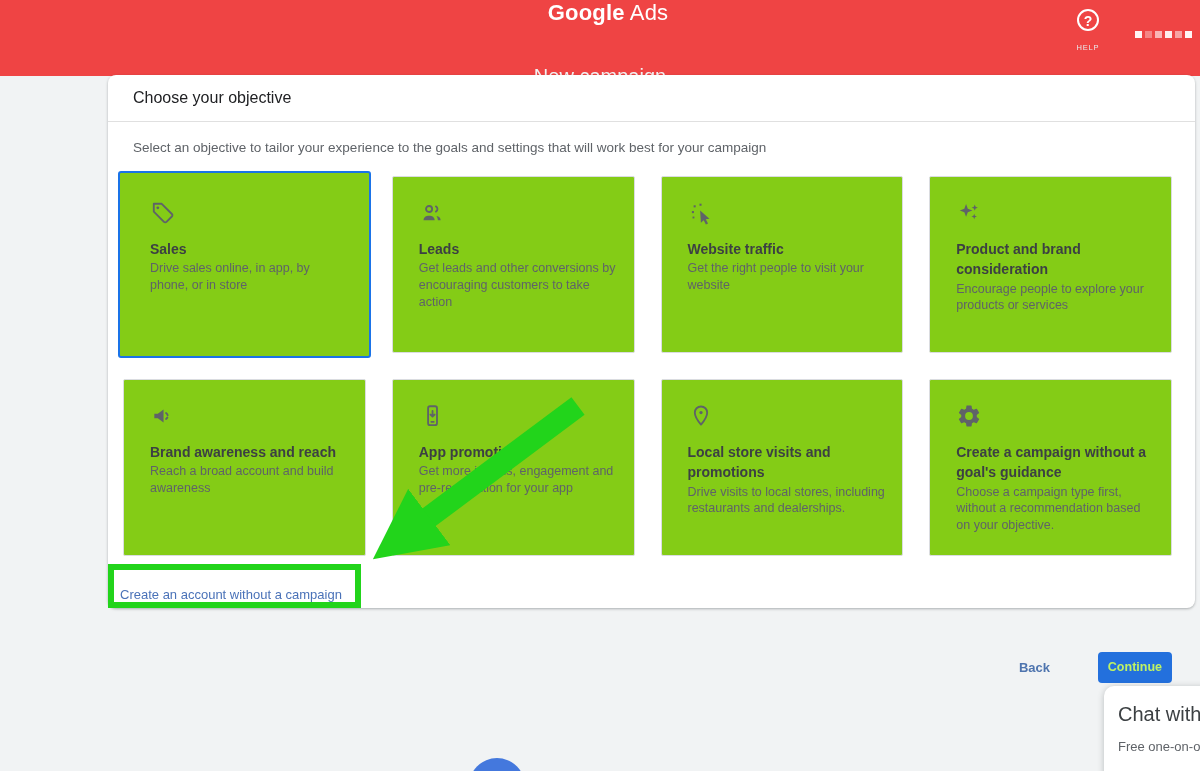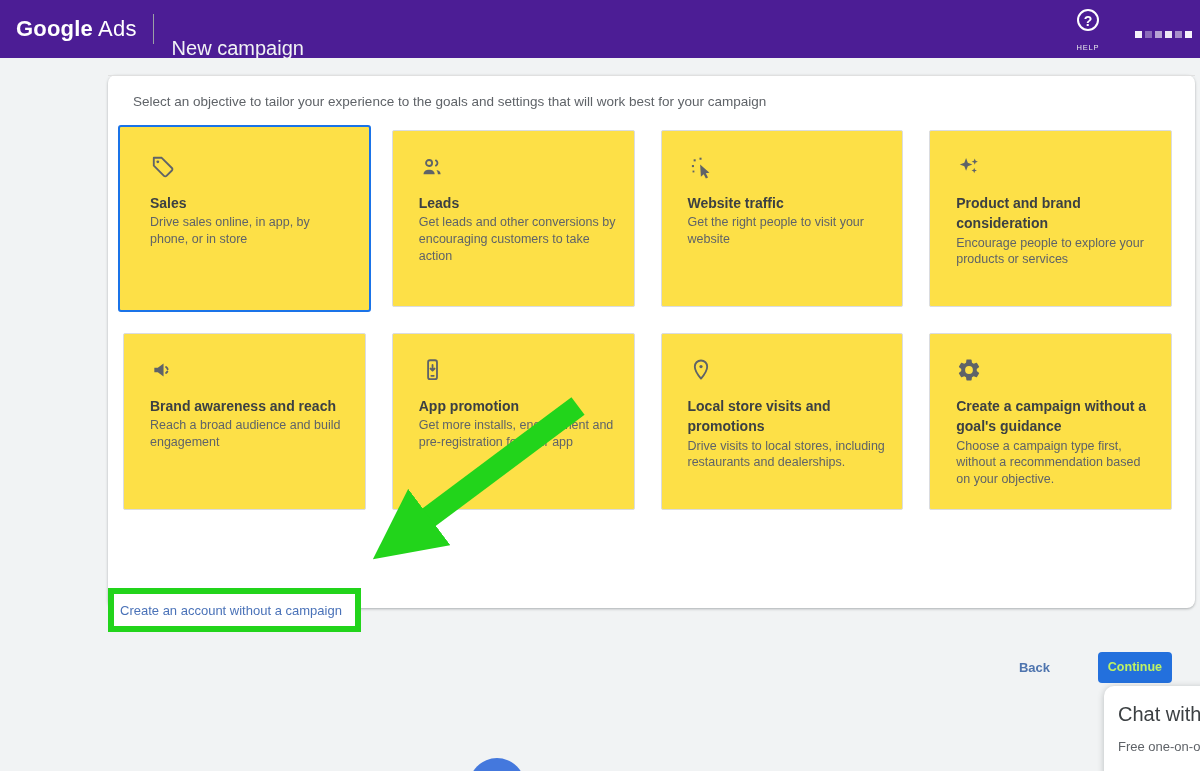--- a/index.html
+++ b/index.html
@@ -4,22 +4,22 @@
 <style>
   * { margin:0; padding:0; box-sizing:border-box; }
   html,body { width:1200px; height:771px; overflow:hidden; }
   body {
     font-family:"Liberation Sans","DejaVu Sans",sans-serif;
     background:#f1f3f4; position:relative;
   }
 
   
   .topbar {
-    position:absolute; left:0; top:0; width:1200px; height:58px;
-    background:#4c1d95; display:flex; align-items:center; color:#fff;
+    position:absolute; left:0; top:0; width:1200px; height:76px;
+    background:#ef4444; display:flex; align-items:center; color:#fff;flex-direction:column;
   }
   .brand { font-size:22px; font-weight:700; margin-left:16px; letter-spacing:.2px; }
   .brand .light { font-weight:400; }
   .topbar-divider { width:1px; height:30px; background:#9aa0a6; margin:0 18px 0 16px; }
   .page-title { font-size:20px; font-weight:400; color:#f1f3f4;margin-top:39px; }
   .help-wrap { position:absolute; right:92px; top:9px; width:40px; text-align:center; }
   .help-circle {
     width:22px; height:22px; border:2px solid #fff; border-radius:50%;
     margin:0 auto; font-size:14px; font-weight:700; line-height:20px; color:#fff;
   }
@@ -38,37 +38,37 @@
   .dialog-title { font-size:16px; color:#202124; }
   .dialog-divider { height:1px; background:#e0e0e0; }
   .dialog-subtitle { margin:18px 25px 0 25px; font-size:13.5px; color:#5f6368; }
 
   .cards-grid {
     margin:21px 23px 0 15px;
     display:grid; grid-template-columns:repeat(4,1fr);
     grid-template-rows:177px 177px; gap:26px;
   }
   .card {
-    background:#fde047; border:1px solid #dadce0; border-radius:2px;
+    background:#84cc16; border:1px solid #dadce0; border-radius:2px;
     padding:23px 14px 0 26px; cursor:pointer;
   }
   .card.selected {
     border:2px solid #1a73e8; margin:-5px; border-radius:3px;
     padding:27px 18px 0 30px;
   }
   .card-icon { width:26px; height:26px; }
   .card-icon svg { width:26px; height:26px; display:block; }
   .card-title { margin-top:13px; font-size:14px; font-weight:700; color:#3c4043; line-height:1.45; }
   .card-desc { margin-top:1px; font-size:12.5px; color:#5f6368; line-height:1.35; }
 
   
   .green-box {
     position:absolute; left:108px; top:564px; width:253px; height:44px;
     border:6px solid #22d41b; background:#fff; z-index:40;
-    display:flex; align-items:center;margin-top:24px;
+    display:flex; align-items:flex-end;
   }
   .footer-link { font-size:13px; color:#4a72b8; text-decoration:none; margin-left:6px; white-space:nowrap; cursor:pointer; }
 
   .arrow-overlay { position:absolute; left:0; top:0; z-index:50; pointer-events:none; }
 
   
   .actions { position:absolute; left:0; top:652px; width:1186px; height:32px; z-index:20; }
   .back-btn {
     position:absolute; right:128px; top:0; height:31px; line-height:31px;
     font-size:13px; font-weight:700; color:#4e74ae; cursor:pointer; padding:0 8px;
@@ -111,20 +111,23 @@
     <span style="opacity:.95"></span>
       <span style="opacity:.35"></span>
       <span style="opacity:.6"></span>
       <span style="opacity:.9"></span>
       <span style="opacity:.5"></span>
       <span style="opacity:.95"></span>
   </div>
 </div>
 
 <div class="dialog">
+  <div class="dialog-header">
+    <div class="dialog-title">Choose your objective</div>
+  </div>
   <div class="dialog-divider"></div>
   <div class="dialog-subtitle">Select an objective to tailor your experience to the goals and settings that will work best for your campaign</div>
 
   <div class="cards-grid">
 
     <div class="card selected">
       <div class="card-icon">
         <svg viewBox="0 0 24 24">
             <path class="ico" d="M3.5 3.5h7.3l9.4 9.4a1.6 1.6 0 0 1 0 2.3l-5 5a1.6 1.6 0 0 1-2.3 0L3.5 10.8z"></path>
             <circle class="ico-fill" cx="7.2" cy="7.2" r="1.3"></circle>
@@ -174,21 +177,21 @@
     </div>
 
     <div class="card">
       <div class="card-icon">
         <svg viewBox="0 0 24 24">
             <path class="ico-fill" d="M4 10h3.2l5.3-4v12l-5.3-4H4z"></path>
             <path class="ico" stroke-dasharray="2.6 2.2" d="M14.8 9.2c1 .7 1.6 1.7 1.6 2.8s-.6 2.1-1.6 2.8"></path>
           </svg>
       </div>
       <div class="card-title">Brand awareness and reach</div>
-      <div class="card-desc">Reach a broad audience and build engagement</div>
+      <div class="card-desc">Reach a broad account and build awareness</div>
     </div>
 
     <div class="card">
       <div class="card-icon">
         <svg viewBox="0 0 24 24">
             <rect class="ico" x="8.4" y="3" width="8.2" height="17.4" rx="1.8"></rect>
             <path class="ico" d="M12.5 7.3v5.2M10.6 10.7l1.9 1.9 1.9-1.9M11.4 17.4h2.2"></path>
           </svg>
       </div>
       <div class="card-title">App promotion</div>

